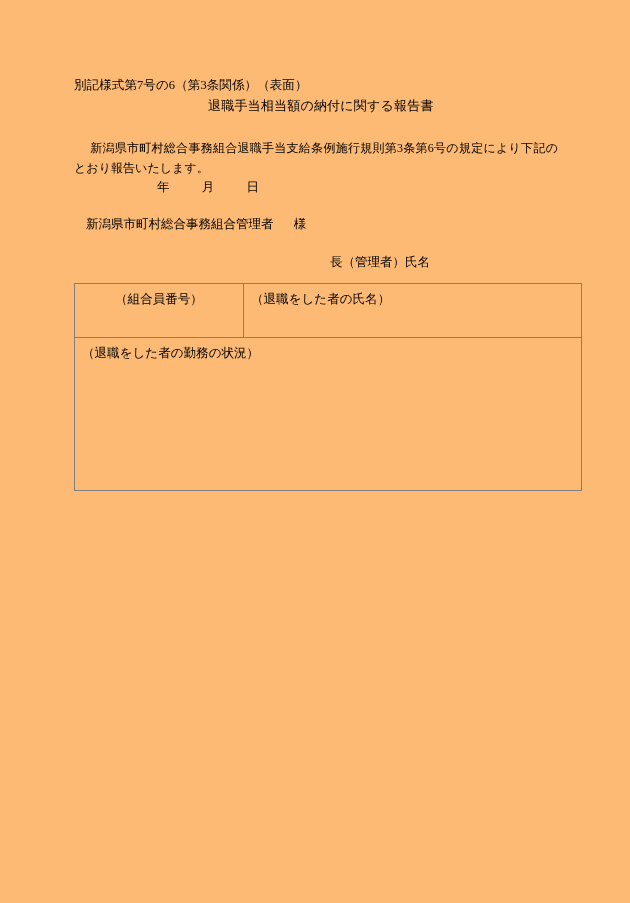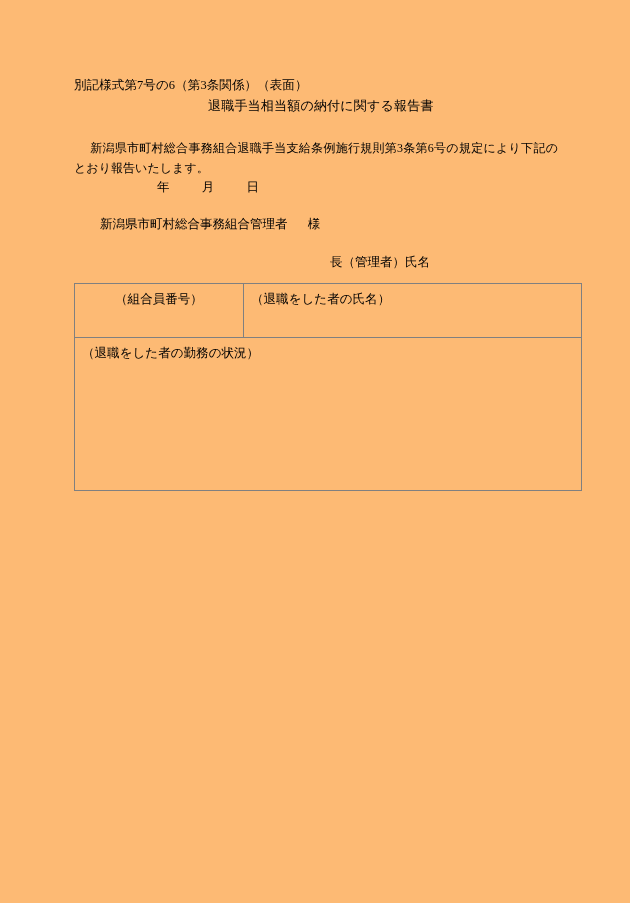--- a/index.html
+++ b/index.html
@@ -64,21 +64,21 @@
     font-size: 12.5px;
     line-height: 18px;
     white-space: nowrap;
     text-align: center;
   }
   .date-line .gap-a { display: inline-block; width: 26px; }
   .date-line .gap-b { display: inline-block; width: 26px; }
 
   .addressee {
     position: absolute;
-    left: 100px;
+    left: 86px;
     top: 215px;
     font-size: 12.5px;
     line-height: 18px;
     white-space: nowrap;
   }
   .addressee .sama-gap { display: inline-block; width: 14px; }
 
   .signature {
     position: absolute;
     left: 330px;

